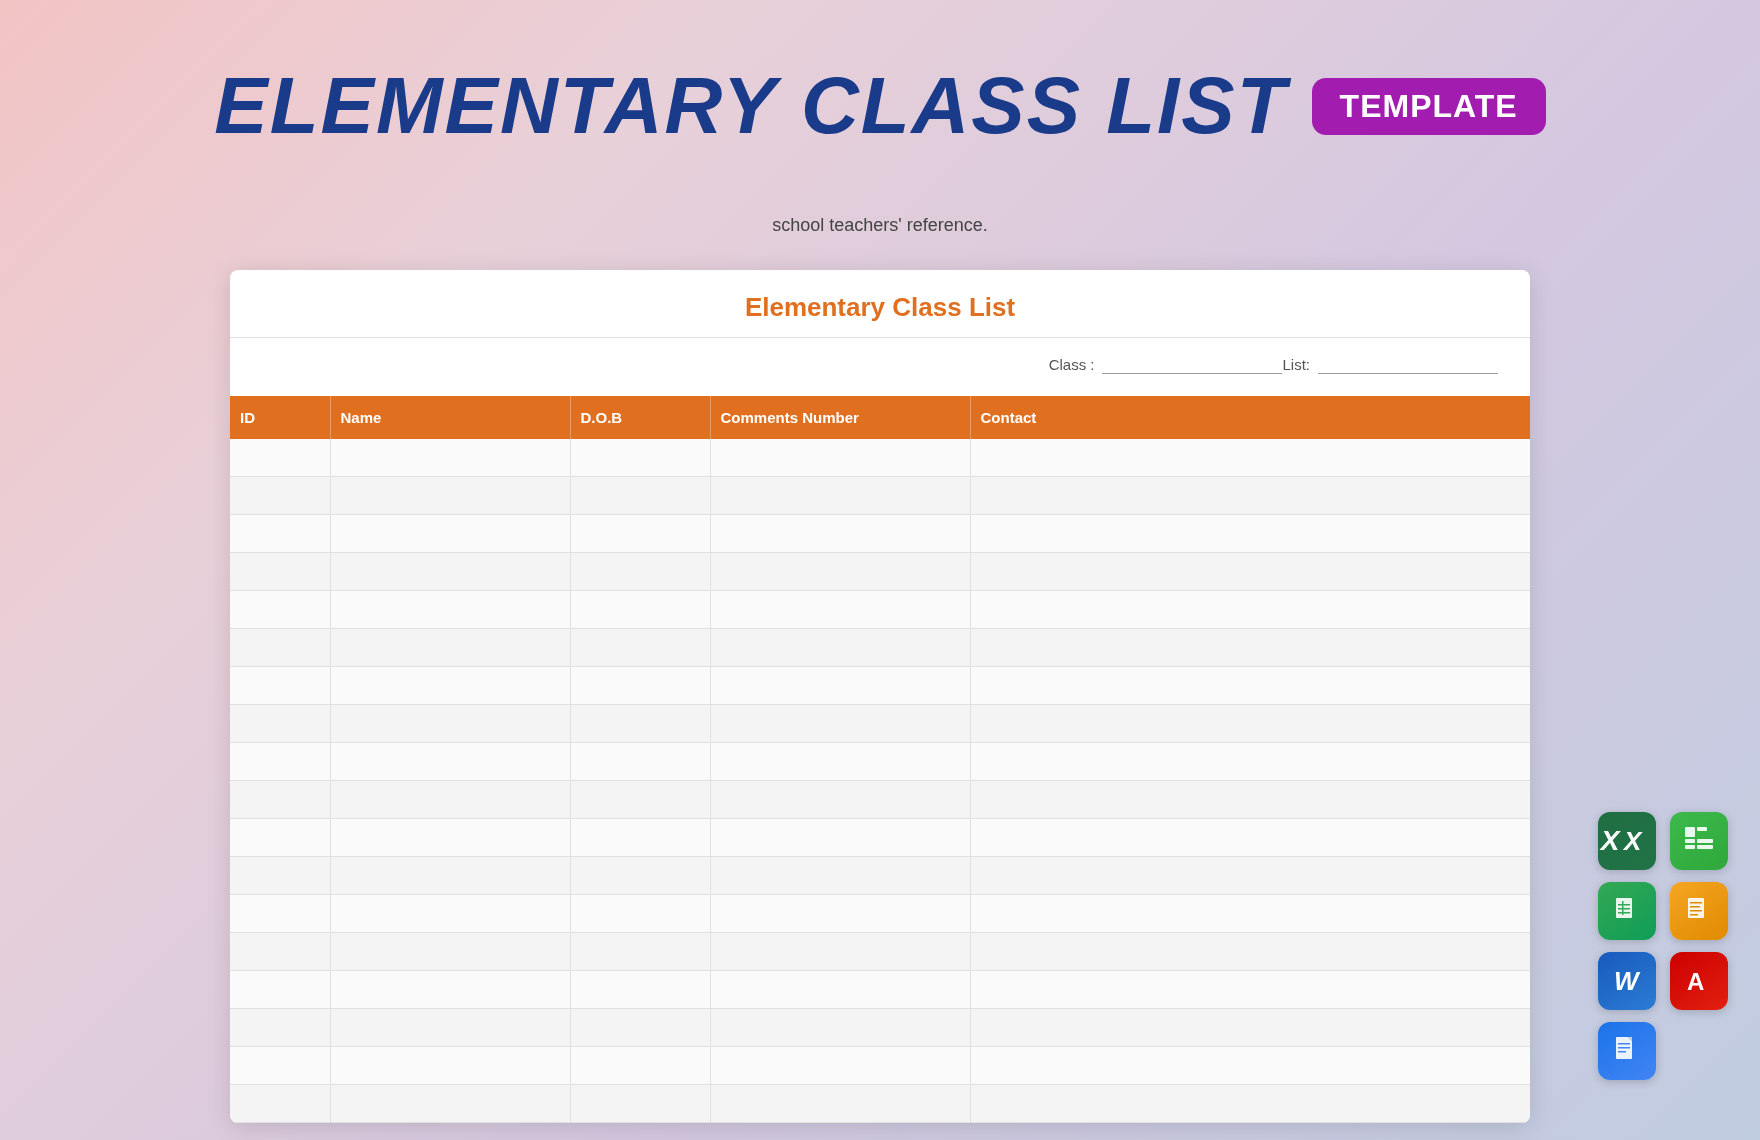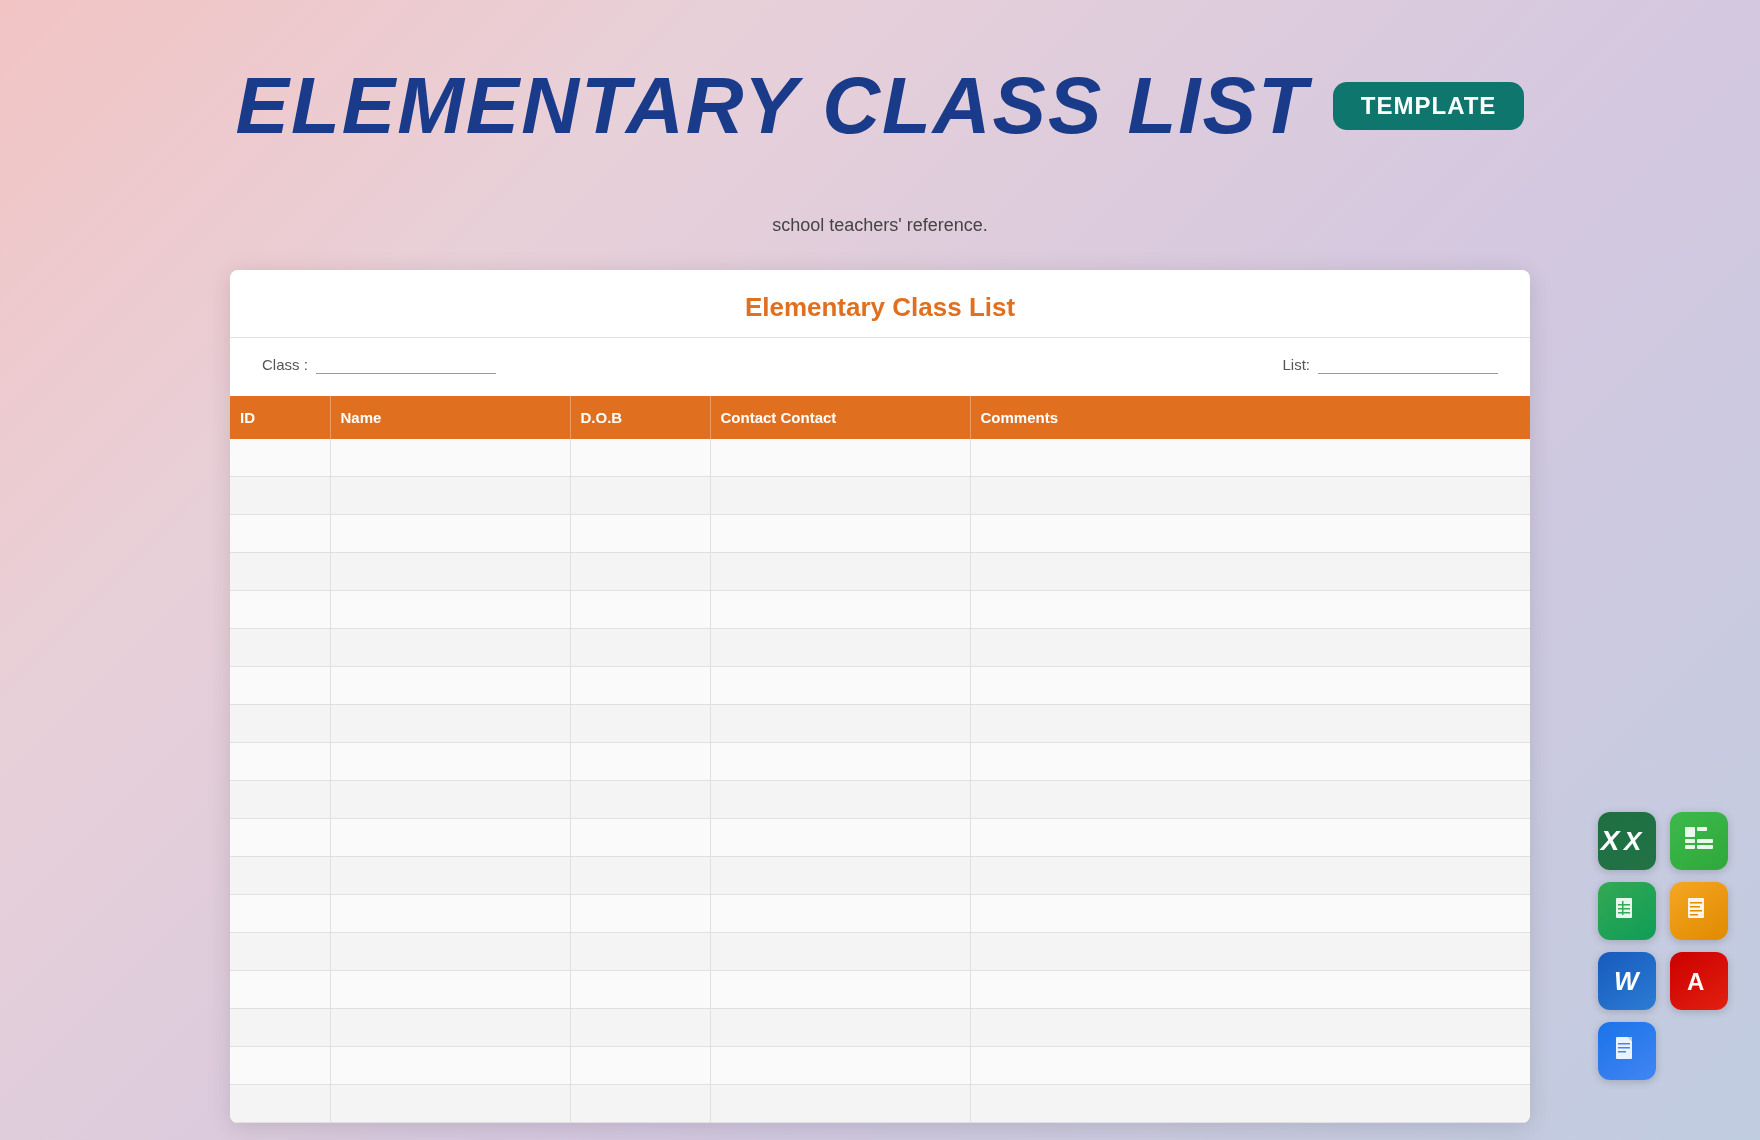--- a/index.html
+++ b/index.html
@@ -25,23 +25,23 @@
     .main-title {
       font-size: 80px;
       font-weight: 900;
       color: #1a3a8a;
       letter-spacing: 2px;
       text-transform: uppercase;
       font-style: italic;
     }
 
     .template-badge {
-      background: #0f766e;
+      background: #a21caf;
       color: white;
-      font-size: 24px;
+      font-size: 32px;
       font-weight: 800;
       padding: 10px 28px;
       border-radius: 14px;
       letter-spacing: 1px;
       text-transform: uppercase;
       display: inline-block;
     }
 
     .subtitle {
       text-align: center;
@@ -67,21 +67,21 @@
     }
 
     .doc-title {
       color: #e07020;
       font-size: 26px;
       font-weight: 700;
     }
 
     .doc-meta {
       display: flex;
-      justify-content: space-between;
+      justify-content: flex-end;
       align-items: center;
       padding: 18px 32px 14px 32px;
     }
 
     .meta-field {
       display: flex;
       align-items: center;
       gap: 8px;
       color: #555;
       font-size: 15px;
@@ -203,22 +203,22 @@
       <span class="meta-underline"></span>
     </div>
   </div>
 
   <table class="class-table">
     <thead>
       <tr>
         <th class="col-id">ID</th>
         <th class="col-name">Name</th>
         <th class="col-dob">D.O.B</th>
-        <th class="col-contact">Contact Contact</th>
-        <th class="col-comments">Comments</th>
+        <th class="col-contact">Comments Number</th>
+        <th class="col-comments">Contact</th>
       </tr>
     </thead>
     <tbody id="table-body">
     <tr>
           <td></td>
           <td></td>
           <td></td>
           <td></td>
           <td></td>
         </tr>

